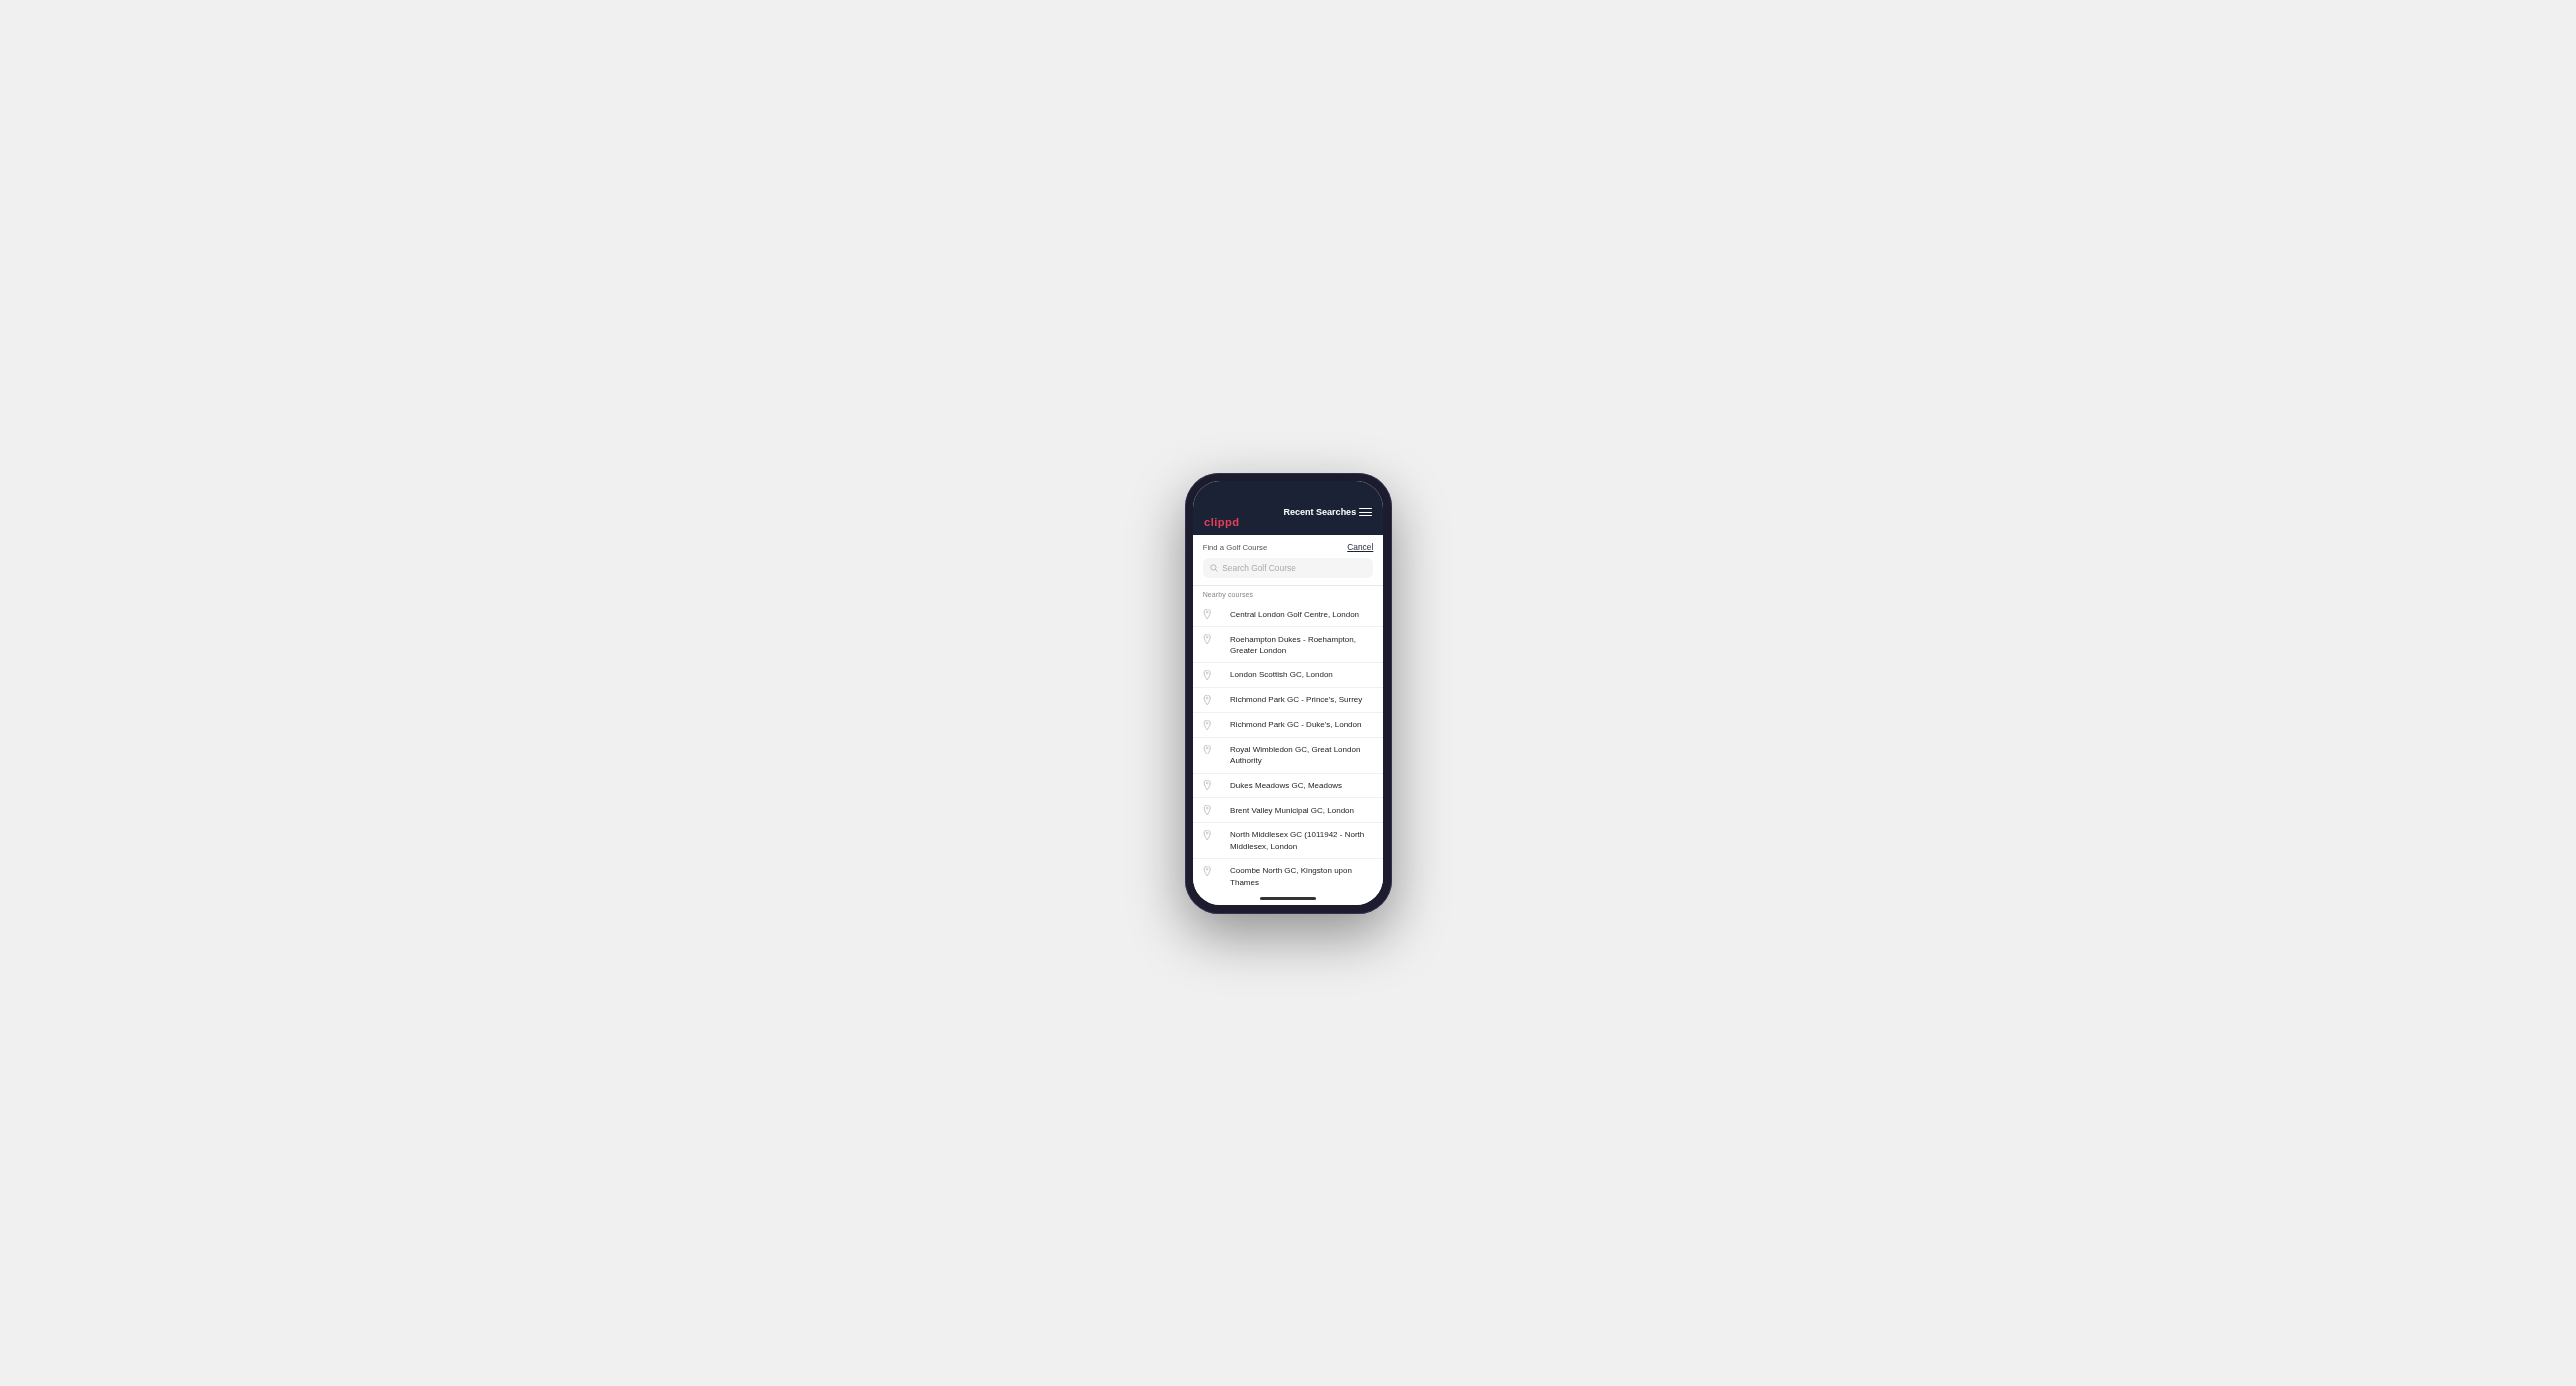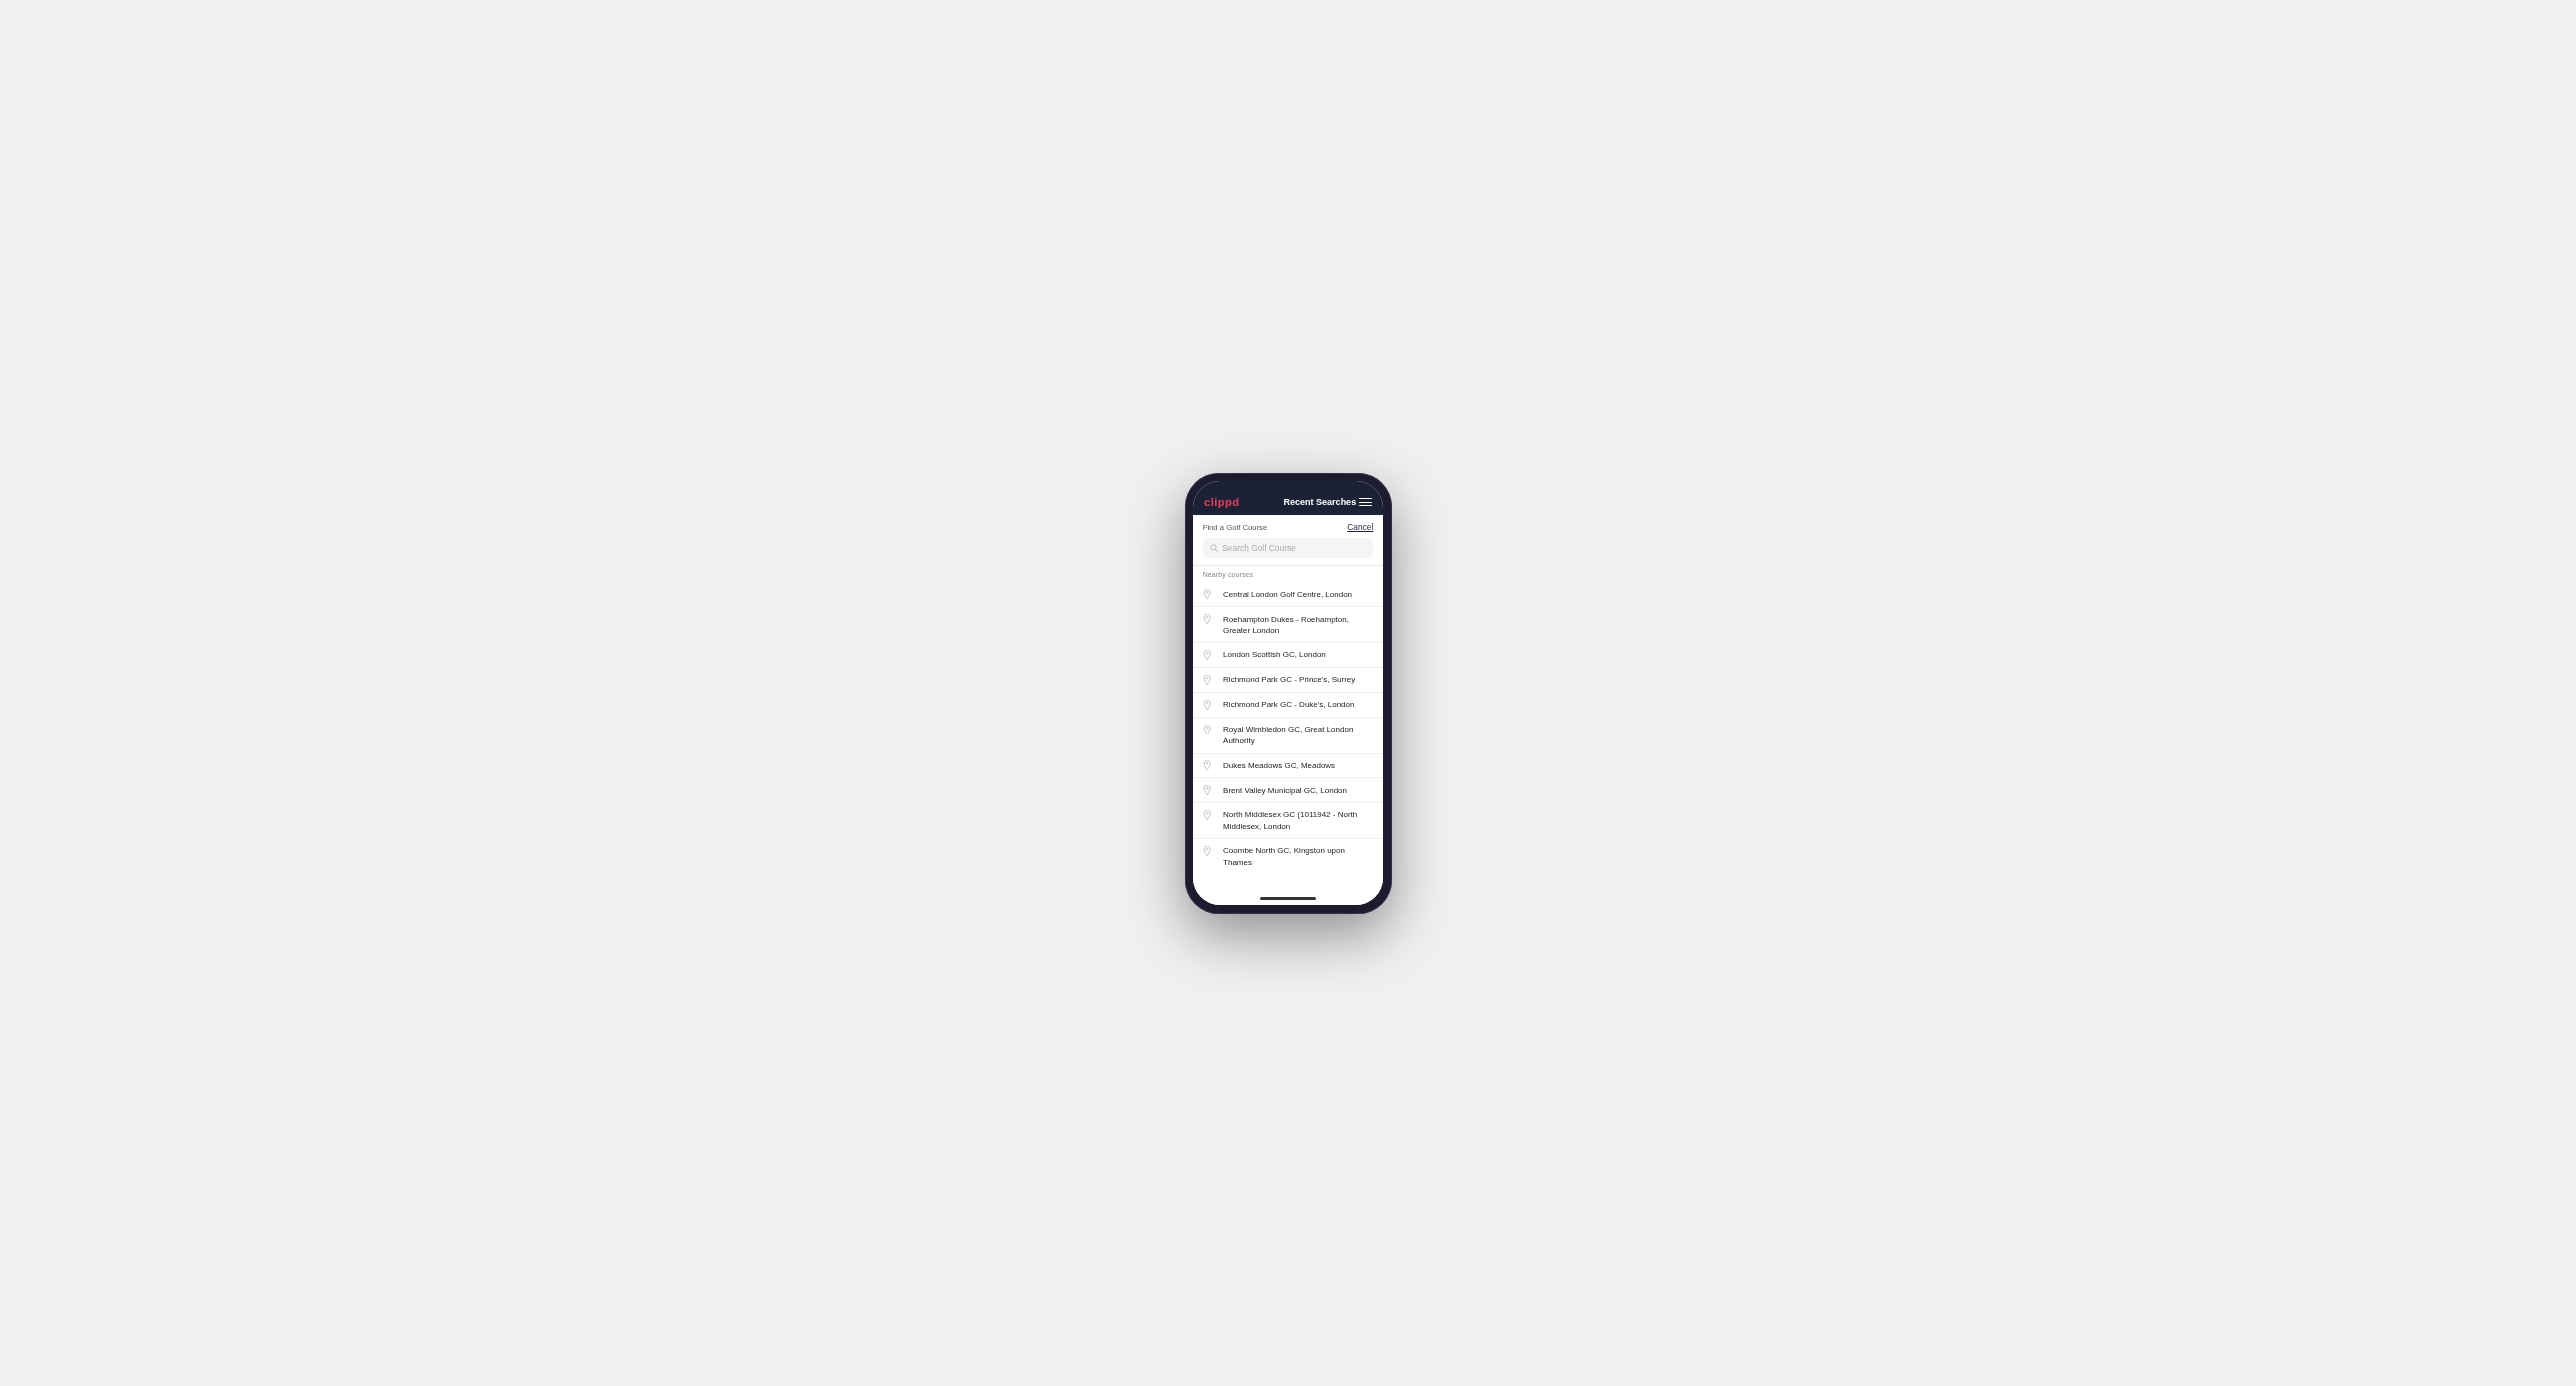--- a/index.html
+++ b/index.html
@@ -45,20 +45,21 @@
       display: flex;
       align-items: center;
       justify-content: space-between;
     }
 
     .app-logo {
       font-size: 11.2px;
       font-weight: 700;
       color: #e83e5a;
       letter-spacing: 0.4px;
+      margin-top: 20px;
     }
 
     .app-header-title {
       font-size: 9px;
       font-weight: 600;
       color: #ffffff;
       margin-left: 41px;
     }
 
     .hamburger-icon {
@@ -140,21 +141,21 @@
       padding: 5.6px 9.8px 4.2px;
       text-transform: none;
       letter-spacing: 0.1px;
     }
 
     .course-item {
       display: flex;
       align-items: flex-start;
       padding: 6.3px 9.8px;
       border-bottom: 0.7px solid #f0f0f0;
-      gap: 12px;
+      gap: 19px;
       cursor: pointer;
     }
 
     .course-item:last-child {
       border-bottom: none;
     }
 
     .pin-icon {
       width: 8.4px;
       height: 9.8px;

